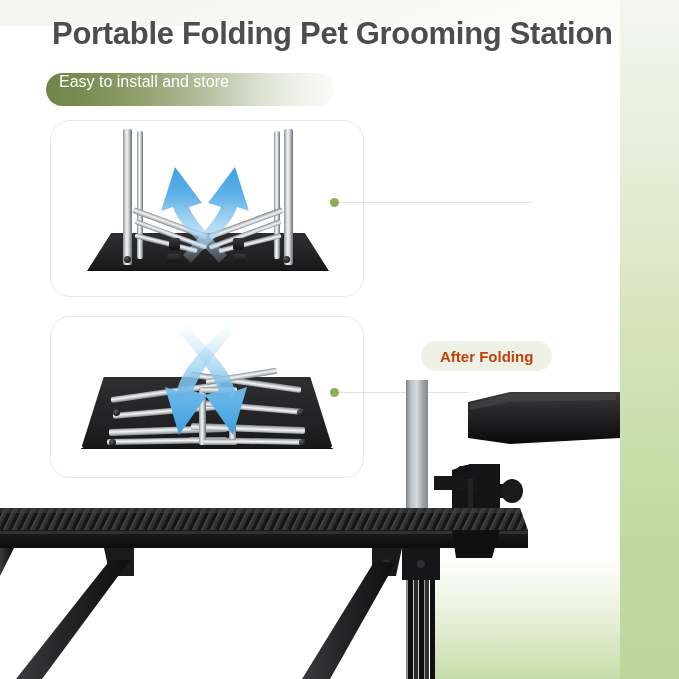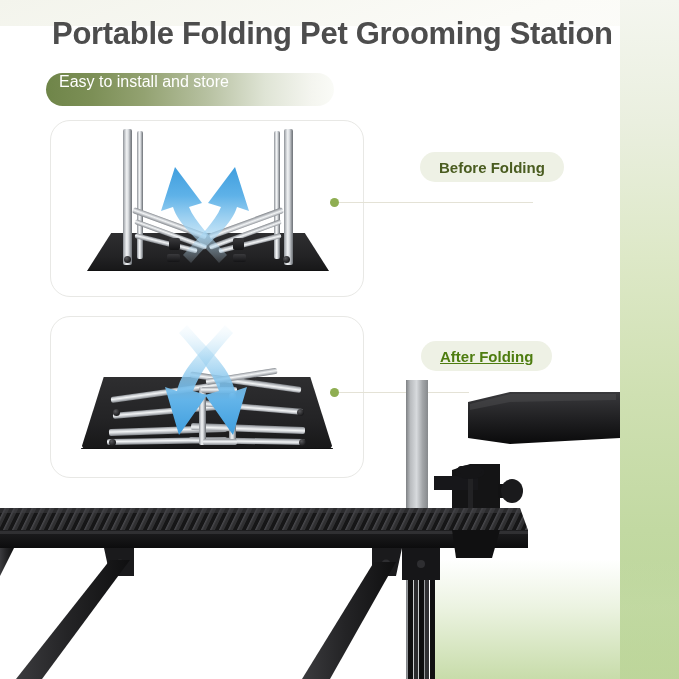--- a/index.html
+++ b/index.html
@@ -196,21 +196,21 @@
     display: flex;
     align-items: center;
     justify-content: center;
     padding: 0 19px;
     font-size: 15px;
     font-weight: bold;
     font-family: "Liberation Sans", sans-serif;
     white-space: nowrap;
   }
   #label-before { left: 420px; top: 152px; color: #4a5c20; }
-  #label-after  { left: 421px; top: 341px; color: #4d7c0f; text-decoration: underline; }
+  #label-after  { left: 421px; top: 341px; color: #c2410c; }
 
   
   #product {
     position: absolute;
     left: 0;
     top: 380px;
     width: 679px;
     height: 299px;
     z-index: 25;
     pointer-events: none;
@@ -341,21 +341,20 @@
       <path d="M174,8 C156,30 132,48 126,74 L114,70 L128,118 L156,78 L142,74
                C148,56 164,36 182,16 Z" fill="url(#bluDn)"></path>
 
       <path d="M136,8 C154,30 178,48 184,74 L196,70 L182,118 L154,78 L168,74
                C162,56 146,36 128,16 Z" fill="url(#bluDn2)"></path>
     </svg>
   </div>
 
   <div class="dot" style="left:330px; top:198px;"></div>
   <div class="connector" style="left:339px; top:202px; width:194px;"></div>
-  <div class="label-pill" id="label-before">Before Folding</div>
 
   <div class="dot" style="left:330px; top:388px;"></div>
   <div class="connector" style="left:339px; top:392px; width:130px;"></div>
   <div class="label-pill" id="label-after">After Folding</div>
 
   <svg id="product" viewBox="0 0 679 299">
     <defs>
       <linearGradient id="postG" x1="0" y1="0" x2="1" y2="0">
         <stop offset="0%" stop-color="#7e8184"></stop>
         <stop offset="20%" stop-color="#b9bcbf"></stop>

